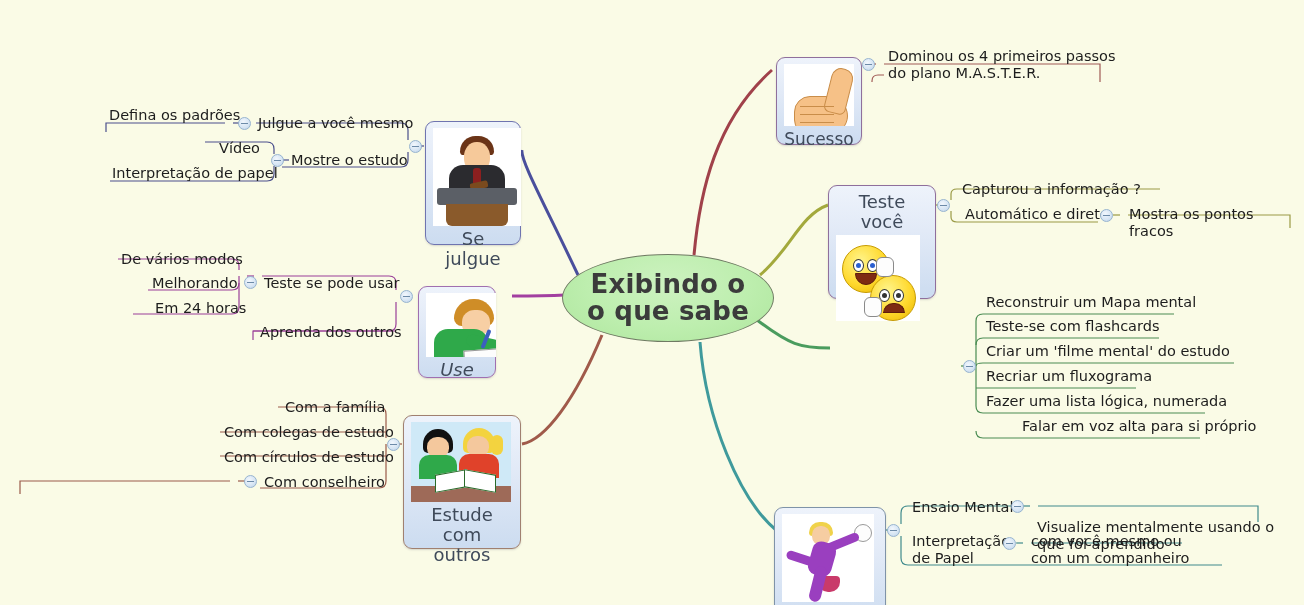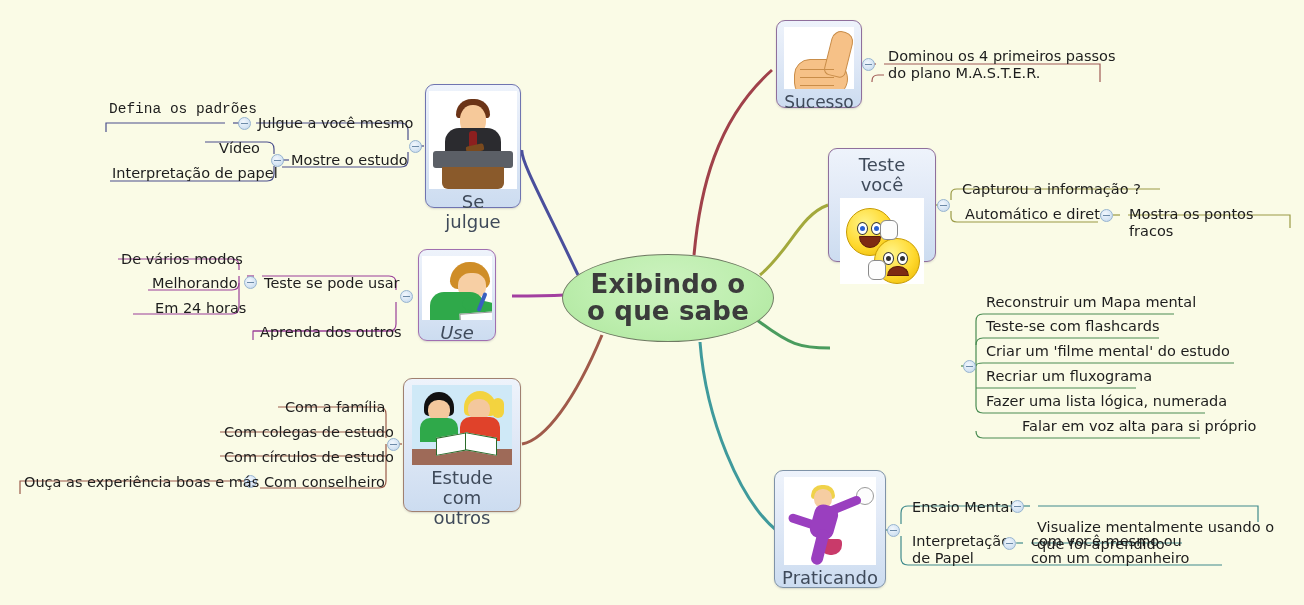--- a/index.html
+++ b/index.html
@@ -50,23 +50,23 @@
   }
 
   
   .node {
     position: absolute;
     box-sizing: border-box;
     border-radius: 9px;
     background: linear-gradient(180deg, #eef3fb 0%, #e2eaf7 40%, #ccdcf0 100%);
     display: flex;
     flex-direction: column;
-    align-items: center;
     padding: 6px 7px 4px 7px;
     box-shadow: 0 1px 2px rgba(90,90,110,0.22);
+    margin-top: 37px;
   }
   .node .thumb {
     background: #ffffff;
     display: block;
     position: relative;
     overflow: hidden;
     flex: none;
   }
   .node .node-label {
     color: #3f4a5a;
@@ -328,21 +328,21 @@
       <div class="art judge-tie"></div>
       <div class="art judge-gavel"></div>
       <div class="art judge-desk"></div>
       <div class="art judge-desk2"></div>
     </div>
     <div class="node-label" style="font-size:18px;">Se julgue</div>
   </div>
   <div class="toggle" style="left:409px; top:140px;"></div>
   <div class="tnode" style="left:256px; top:115px;">Julgue a você mesmo</div>
   <div class="toggle" style="left:238px; top:117px;"></div>
-  <div class="tnode" style="left:107px; top:101px;font-family:Liberation Mono, monospace;">Defina os padrões</div>
+  <div class="tnode" style="left:107px; top:107px;">Defina os padrões</div>
   <div class="tnode" style="left:289px; top:152px;">Mostre o estudo</div>
   <div class="toggle" style="left:271px; top:154px;"></div>
   <div class="tnode" style="left:217px; top:140px;">Vídeo</div>
   <div class="tnode" style="left:110px; top:165px;">Interpretação de papel</div>
 
   <div class="node" style="left:418px; top:249px; width:78px; height:92px; border:1.5px solid #a06fb0;font-style:italic;">
     <div class="thumb" style="width:70px;height:64px;">
       <div class="art st-hair"></div>
       <div class="art st-face"></div>
       <div class="art st-body"></div>
@@ -376,15 +376,14 @@
     </div>
     <div class="node-label" style="font-size:18px;">Estude com
 outros</div>
   </div>
   <div class="toggle" style="left:387px; top:438px;"></div>
   <div class="tnode" style="left:283px; top:399px;">Com a família</div>
   <div class="tnode" style="left:222px; top:424px;">Com colegas de estudo</div>
   <div class="tnode" style="left:222px; top:449px;">Com círculos de estudo</div>
   <div class="tnode" style="left:262px; top:474px;">Com conselheiro</div>
   <div class="toggle" style="left:244px; top:475px;"></div>
-  <div class="tnode" style="left:22px; top:474px;">Ouça as experiência boas e más</div>
 
 </div>
 
 </body></html>

